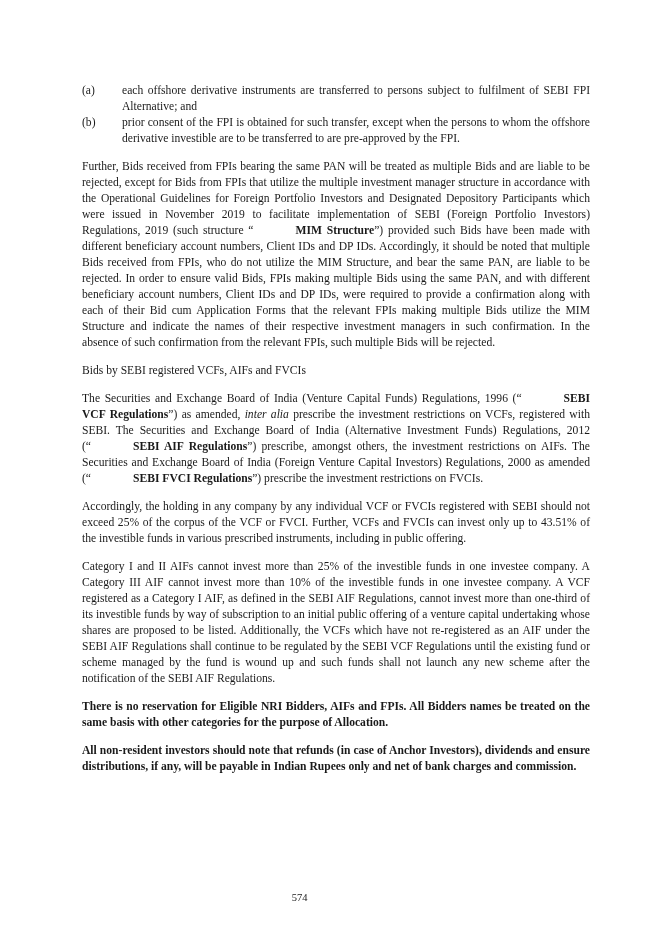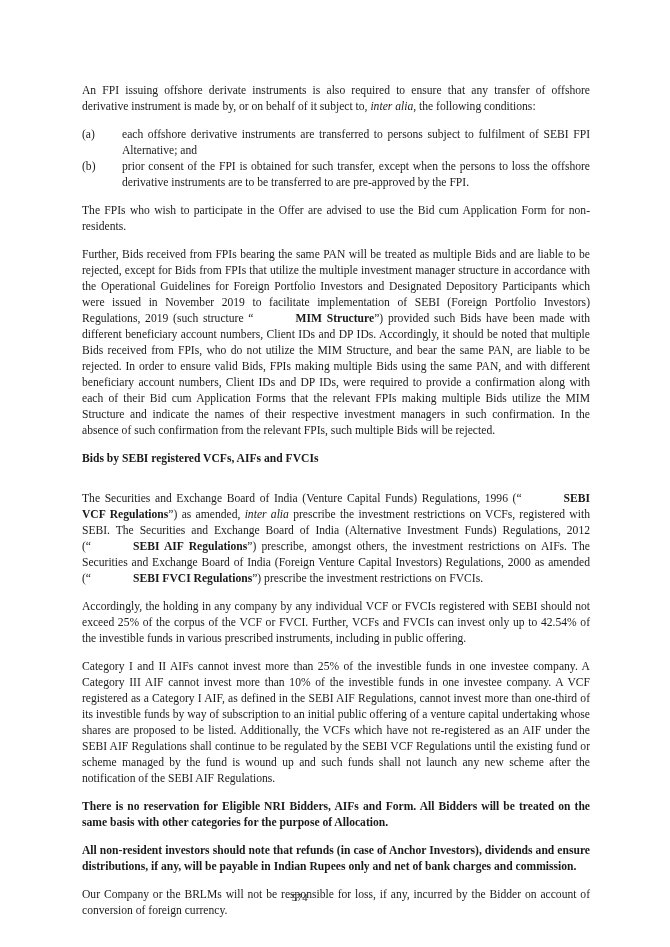--- a/index.html
+++ b/index.html
@@ -7,57 +7,54 @@
   .page {
     position: absolute; left: 82px; top: 83px; width: 508px;
     font-family: "Liberation Serif", serif; font-size: 11.6px; line-height: 16px;
     color: #1a1a1a; text-align: justify;
   }
   p { margin: 0 0 12px 0; }
   .list { margin: 0 0 12px 0; }
   .li { display: flex; }
   .li .lbl { width: 40px; flex: 0 0 40px; }
   .li .txt { flex: 1; text-align: justify; }
-  .heading { font-weight: bold; margin-bottom: 24px; }
+  .heading { font-weight: normal; margin-bottom: 12px; }
   .bold { font-weight: bold; }
   .pagenum {
     position: absolute; left: 0; width: 599px; top: 892px; text-align: center;
     font-family: "Liberation Serif", serif; font-size: 10.5px; color: #1a1a1a;
   }
   b { font-weight: bold; margin-left: 42px; }
 </style>
 </head>
 <body>
 
 <div class="page">
-  <p><span>An FPI issuing offshore derivate instruments is also required to ensure that any transfer of offshore derivative instrument is made by, or on behalf of it subject to, </span><i>inter alia</i><span>, the following conditions:</span></p>
 
   <div class="list">
     <div class="li">
       <span class="lbl">(a)</span>
       <span class="txt">each offshore derivative instruments are transferred to persons subject to fulfilment of SEBI FPI Alternative; and</span>
     </div>
     <div class="li">
       <span class="lbl">(b)</span>
-      <span class="txt">prior consent of the FPI is obtained for such transfer, except when the persons to loss the offshore derivative instruments are to be transferred to are pre-approved by the FPI.</span>
+      <span class="txt">prior consent of the FPI is obtained for such transfer, except when the persons to whom the offshore derivative investible are to be transferred to are pre-approved by the FPI.</span>
     </div>
   </div>
 
-  <p>The FPIs who wish to participate in the Offer are advised to use the Bid cum Application Form for non-residents.</p>
 
   <p><span>Further, Bids received from FPIs bearing the same PAN will be treated as multiple Bids and are liable to be rejected, except for Bids from FPIs that utilize the multiple investment manager structure in accordance with the Operational Guidelines for Foreign Portfolio Investors and Designated Depository Participants which were issued in November 2019 to facilitate implementation of SEBI (Foreign Portfolio Investors) Regulations, 2019 (such structure “</span><b>MIM Structure</b><span>”) provided such Bids have been made with different beneficiary account numbers, Client IDs and DP IDs. Accordingly, it should be noted that multiple Bids received from FPIs, who do not utilize the MIM Structure, and bear the same PAN, are liable to be rejected. In order to ensure valid Bids, FPIs making multiple Bids using the same PAN, and with different beneficiary account numbers, Client IDs and DP IDs, were required to provide a confirmation along with each of their Bid cum Application Forms that the relevant FPIs making multiple Bids utilize the MIM Structure and indicate the names of their respective investment managers in such confirmation. In the absence of such confirmation from the relevant FPIs, such multiple Bids will be rejected.</span></p>
 
   <div class="heading">Bids by SEBI registered VCFs, AIFs and FVCIs</div>
 
   <p><span>The Securities and Exchange Board of India (Venture Capital Funds) Regulations, 1996 (“</span><b>SEBI VCF Regulations</b><span>”) as amended, </span><i>inter alia</i><span> prescribe the investment restrictions on VCFs, registered with SEBI. The Securities and Exchange Board of India (Alternative Investment Funds) Regulations, 2012 (“</span><b>SEBI AIF Regulations</b><span>”) prescribe, amongst others, the investment restrictions on AIFs. The Securities and Exchange Board of India (Foreign Venture Capital Investors) Regulations, 2000 as amended (“</span><b>SEBI FVCI Regulations</b><span>”) prescribe the investment restrictions on FVCIs.</span></p>
 
-  <p>Accordingly, the holding in any company by any individual VCF or FVCIs registered with SEBI should not exceed 25% of the corpus of the VCF or FVCI. Further, VCFs and FVCIs can invest only up to 42.54% of the investible funds in various prescribed instruments, including in public offering.</p>
+  <p>Accordingly, the holding in any company by any individual VCF or FVCIs registered with SEBI should not exceed 25% of the corpus of the VCF or FVCI. Further, VCFs and FVCIs can invest only up to 43.51% of the investible funds in various prescribed instruments, including in public offering.</p>
 
   <p>Category I and II AIFs cannot invest more than 25% of the investible funds in one investee company. A Category III AIF cannot invest more than 10% of the investible funds in one investee company. A VCF registered as a Category I AIF, as defined in the SEBI AIF Regulations, cannot invest more than one-third of its investible funds by way of subscription to an initial public offering of a venture capital undertaking whose shares are proposed to be listed. Additionally, the VCFs which have not re-registered as an AIF under the SEBI AIF Regulations shall continue to be regulated by the SEBI VCF Regulations until the existing fund or scheme managed by the fund is wound up and such funds shall not launch any new scheme after the notification of the SEBI AIF Regulations.</p>
 
-  <p class="bold">There is no reservation for Eligible NRI Bidders, AIFs and Form. All Bidders will be treated on the same basis with other categories for the purpose of Allocation.</p>
+  <p class="bold">There is no reservation for Eligible NRI Bidders, AIFs and FPIs. All Bidders names be treated on the same basis with other categories for the purpose of Allocation.</p>
 
   <p class="bold">All non-resident investors should note that refunds (in case of Anchor Investors), dividends and ensure distributions, if any, will be payable in Indian Rupees only and net of bank charges and commission.</p>
 
-  <p>Our Company or the BRLMs will not be responsible for loss, if any, incurred by the Bidder on account of conversion of foreign currency.</p>
 </div>
 
 <div class="pagenum">574</div>
 
 </body></html>

